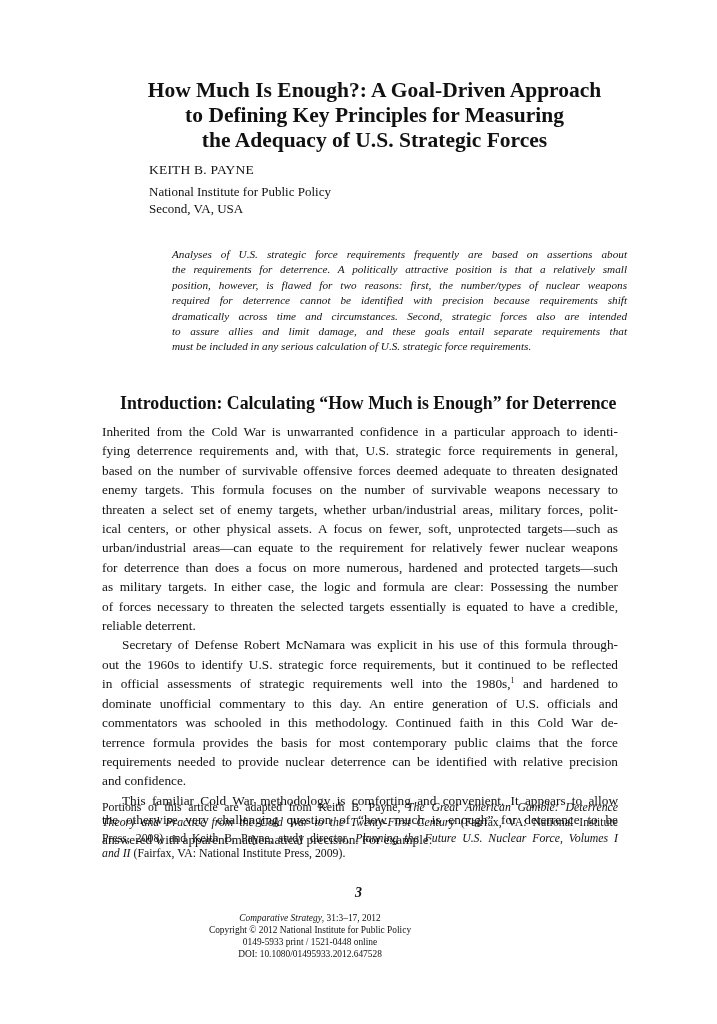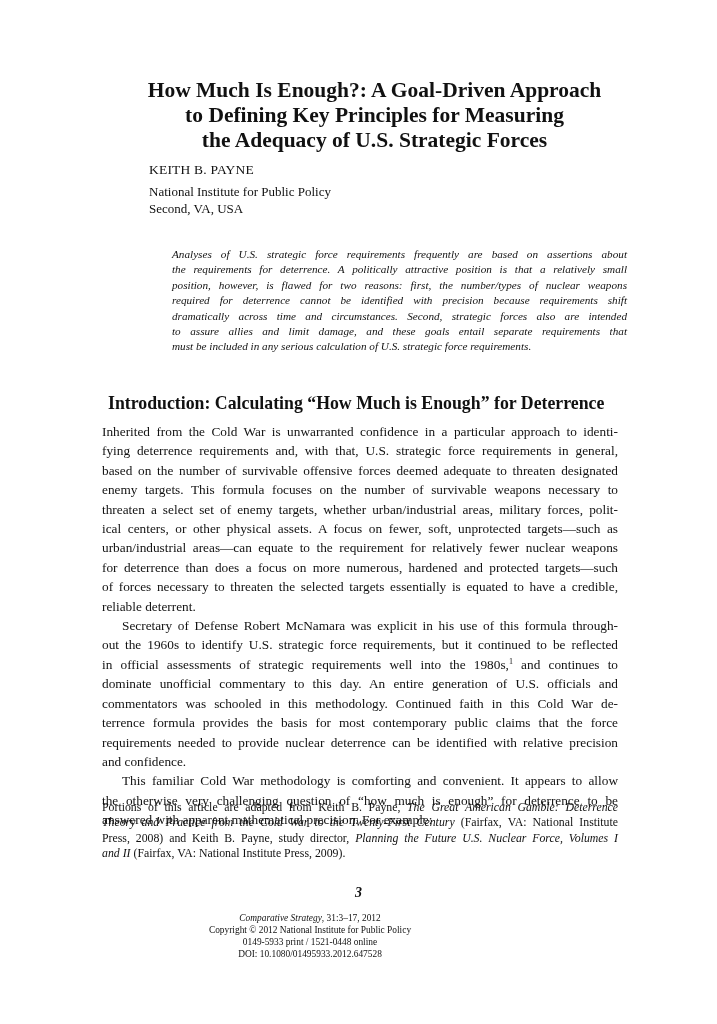--- a/index.html
+++ b/index.html
@@ -17,21 +17,21 @@
     .author-block { position: absolute; left: 149px; top: 161px; font-size: 13px; line-height: 17px; }
     .author-name { font-size: 13.5px; letter-spacing: 0.2px; margin-bottom: 5px; }
     .abstract {
       position: absolute; left: 172px; width: 455px; top: 247px;
       font-style: italic; font-size: 11.2px; line-height: 15.4px; text-align: justify;
       margin: 0;
     }
     .abstract span { display: block; text-align: justify; text-align-last: justify; white-space: nowrap; }
     .abstract span.last { text-align-last: left; }
     .section-heading {
-      position: absolute; left: 108px; top: 393px; margin: 0;
+      position: absolute; left: 120px; top: 393px; margin: 0;
       font-weight: bold; font-size: 17.8px; line-height: 20px; white-space: nowrap;
     }
     .body-text { position: absolute; left: 102px; width: 516px; top: 422px; font-size: 13.3px; line-height: 19.4px; }
     .line { display: block; white-space: nowrap; text-align: justify; text-align-last: justify; }
     .line.last { text-align-last: left; }
     .line.indent { padding-left: 20px; }
     sup { font-size: 8px; line-height: 0; vertical-align: super; }
     .footnote {
       position: absolute; left: 102px; width: 516px; top: 800px;
       font-size: 11.8px; line-height: 15.3px;
@@ -77,27 +77,28 @@
 <div class="body-text">
   <div>
     <span class="line">Inherited from the Cold War is unwarranted confidence in a particular approach to identi-</span>
     <span class="line">fying deterrence requirements and, with that, U.S. strategic force requirements in general,</span>
     <span class="line">based on the number of survivable offensive forces deemed adequate to threaten designated</span>
     <span class="line">enemy targets. This formula focuses on the number of survivable weapons necessary to</span>
     <span class="line">threaten a select set of enemy targets, whether urban/industrial areas, military forces, polit-</span>
     <span class="line">ical centers, or other physical assets. A focus on fewer, soft, unprotected targets—such as</span>
     <span class="line">urban/industrial areas—can equate to the requirement for relatively fewer nuclear weapons</span>
     <span class="line">for deterrence than does a focus on more numerous, hardened and protected targets—such</span>
+    <span class="line">as military targets. In either case, the logic and formula are clear: Possessing the number</span>
     <span class="line">of forces necessary to threaten the selected targets essentially is equated to have a credible,</span>
     <span class="line last">reliable deterrent.</span>
   </div>
   <div>
     <span class="line indent">Secretary of Defense Robert McNamara was explicit in his use of this formula through-</span>
     <span class="line">out the 1960s to identify U.S. strategic force requirements, but it continued to be reflected</span>
-    <span class="line"><span>in official assessments of strategic requirements well into the 1980s,</span><sup>1</sup><span> and continues to</span></span>
+    <span class="line"><span>in official assessments of strategic requirements well into the 1980s,</span><sup>1</sup><span> and hardened to</span></span>
     <span class="line">dominate unofficial commentary to this day. An entire generation of U.S. officials and</span>
     <span class="line">commentators was schooled in this methodology. Continued faith in this Cold War de-</span>
     <span class="line">terrence formula provides the basis for most contemporary public claims that the force</span>
     <span class="line">requirements needed to provide nuclear deterrence can be identified with relative precision</span>
     <span class="line last">and confidence.</span>
   </div>
   <div>
     <span class="line indent">This familiar Cold War methodology is comforting and convenient. It appears to allow</span>
     <span class="line">the otherwise very challenging question of “how much is enough” for deterrence to be</span>
     <span class="line last">answered with apparent mathematical precision. For example:</span>

